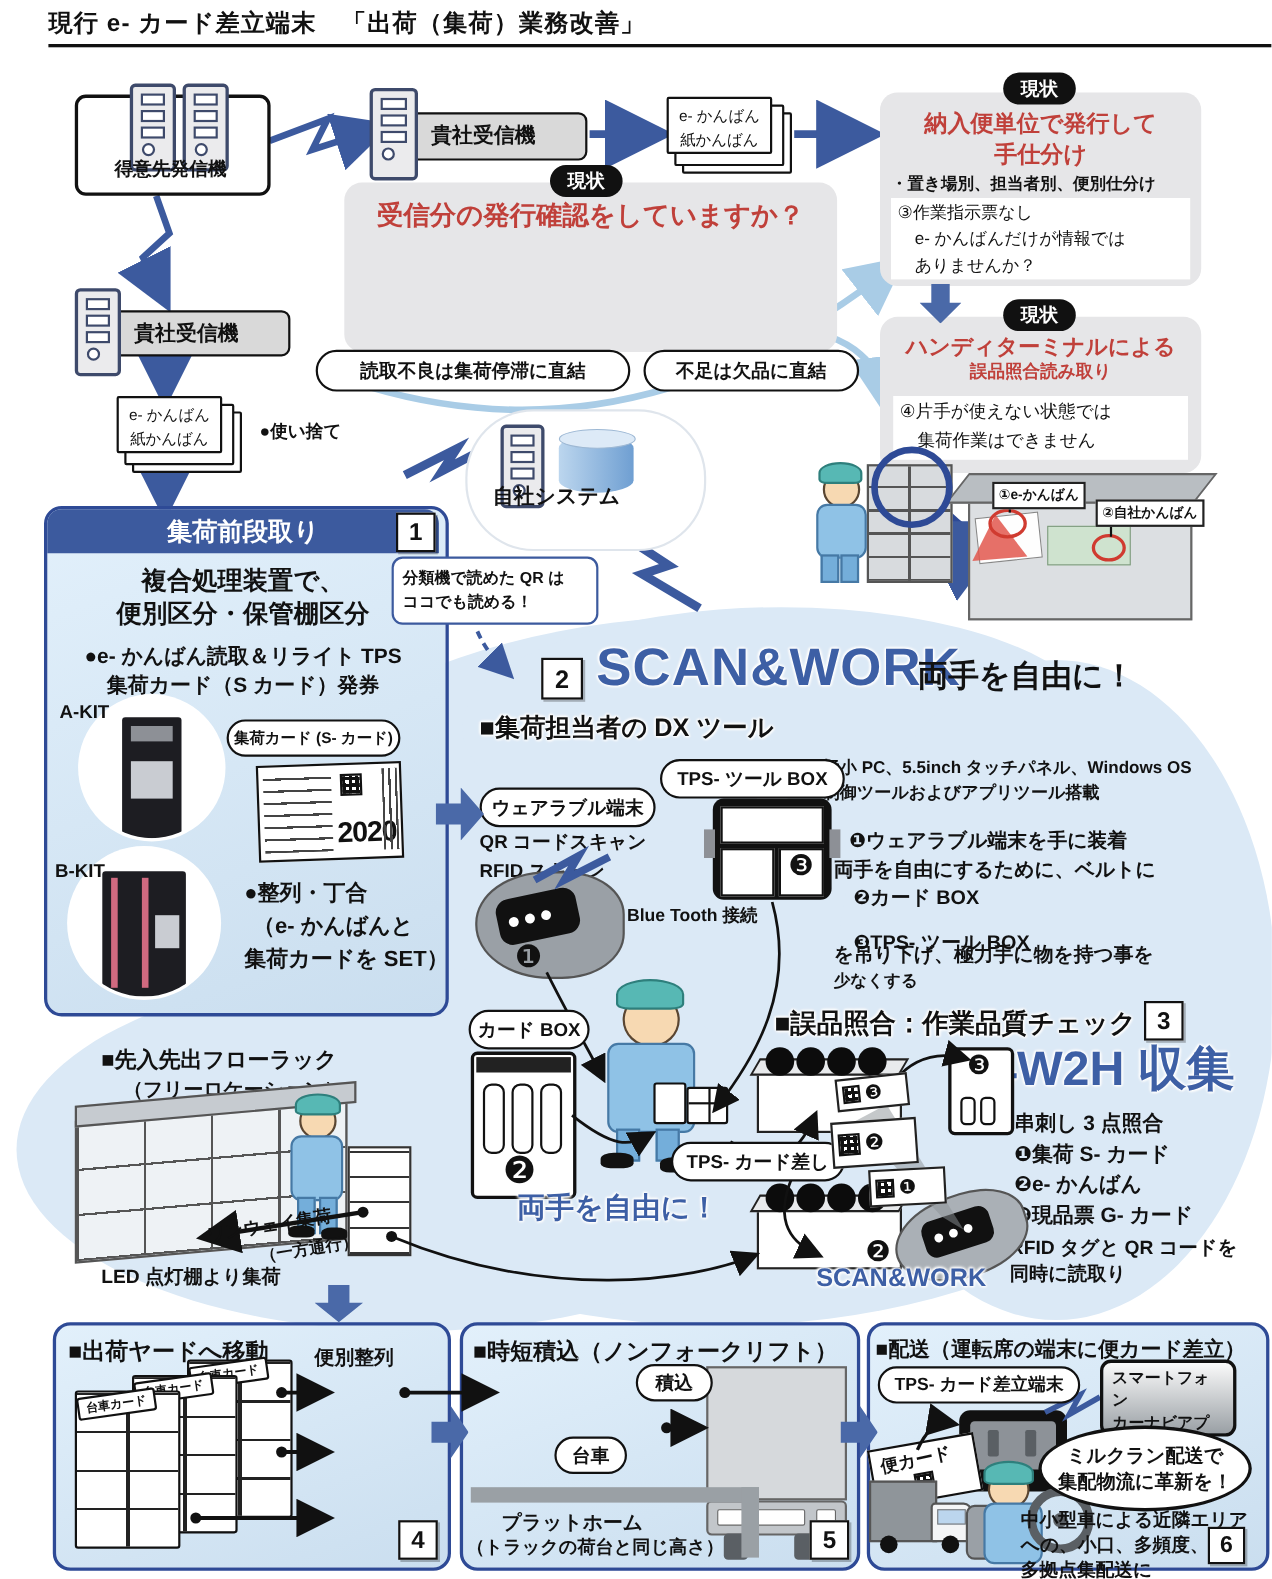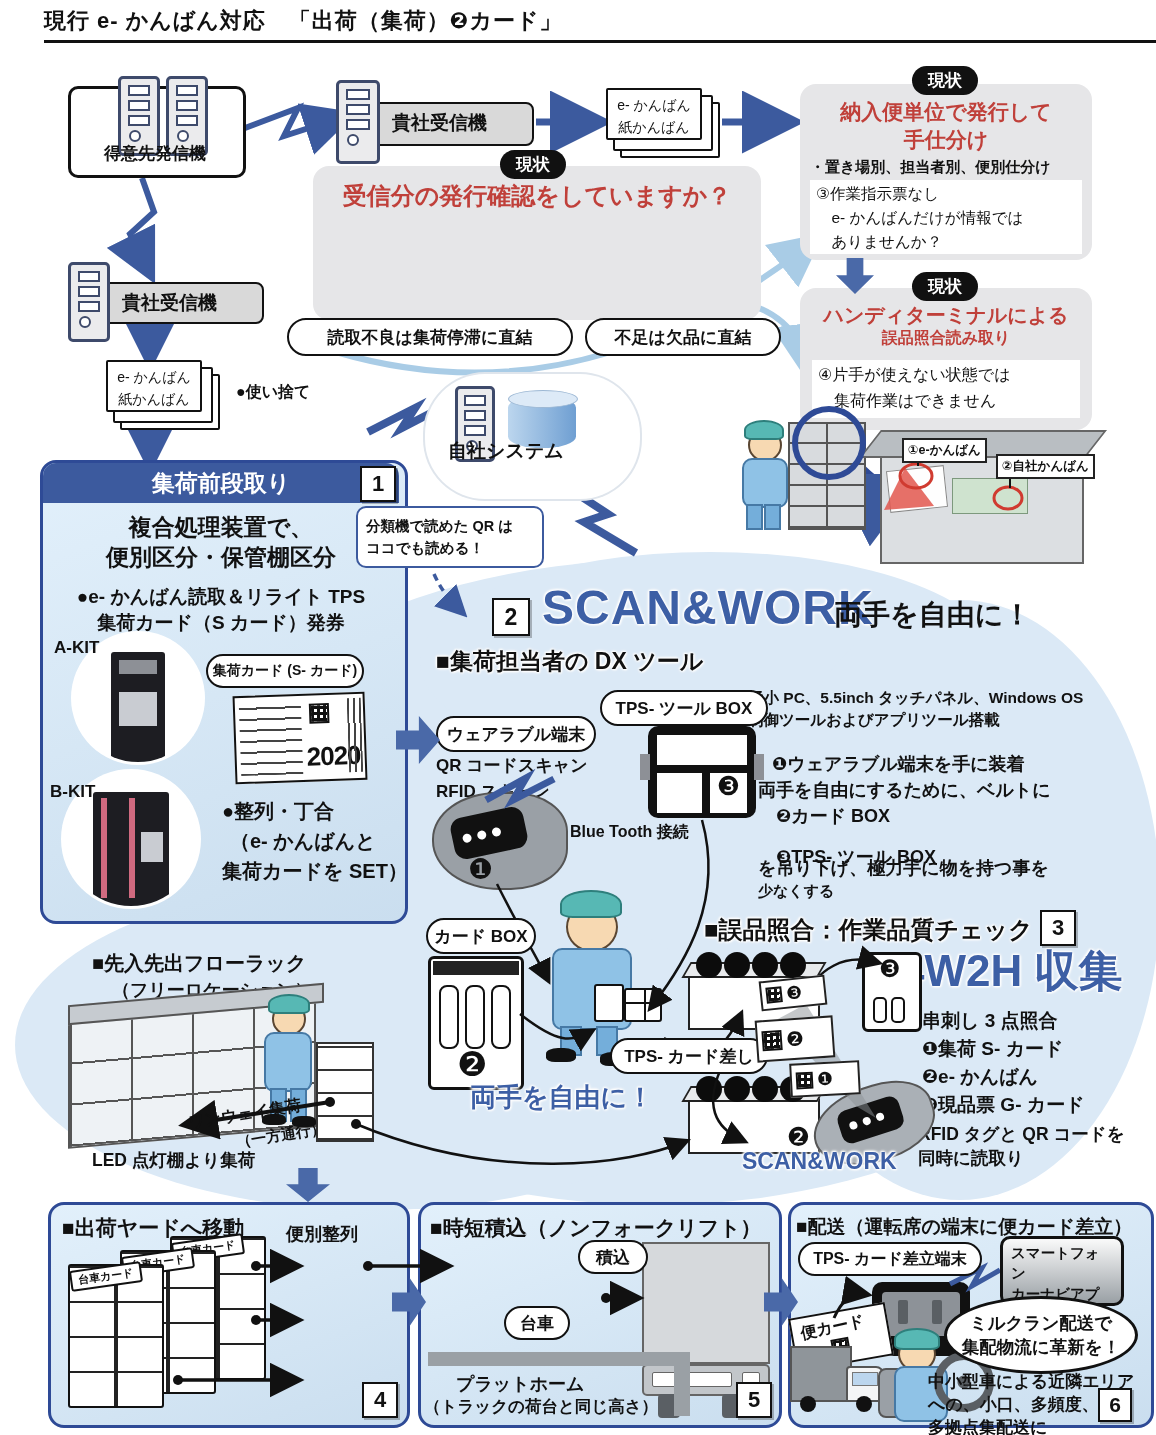--- a/index.html
+++ b/index.html
@@ -99,21 +99,21 @@
     <path d="M336,352 C540,412 700,330 810,244" fill="none" stroke="#a9cce6" stroke-width="6" marker-end="url(#al)"></path>
     <path d="M716,298 C780,304 800,336 803,360" fill="none" stroke="#a9cce6" stroke-width="6" marker-end="url(#al)"></path>
     <line x1="150" y1="320" x2="150" y2="348" stroke="#3c5a9e" stroke-width="8" marker-end="url(#ab)"></line>
     <line x1="150" y1="426" x2="150" y2="450" stroke="#3c5a9e" stroke-width="8" marker-end="url(#ab)"></line>
     <polyline points="368,432 415,408 402,428 450,403" fill="none" stroke="#3c5a9e" stroke-width="8"></polyline>
     <polyline points="556,480 608,514 584,522 636,553" fill="none" stroke="#3c5a9e" stroke-width="8"></polyline>
     <path d="M434,574 C442,592 452,602 460,610" fill="none" stroke="#3c5a9e" stroke-width="3.5" stroke-dasharray="7 5" marker-end="url(#ab)"></path>
     <path d="M846,452 C872,482 888,492 900,486" fill="none" stroke="#2e4a96" stroke-width="9" marker-end="url(#ab)"></path>
   </svg>
 
-  <div class="abs xbold z3" style="left:44px;top:6px;font-size:22px;letter-spacing:1px;">現行 e- かんばん対応　「出荷（集荷）❷カード」</div>
+  <div class="abs xbold z3" style="left:44px;top:6px;font-size:22px;letter-spacing:1px;">現行 e- カード差立端末　「出荷（集荷）業務改善」</div>
   <div class="abs z3" style="left:44px;top:40px;width:1112px;height:3px;background:#111;"></div>
 
   <div class="abs z3" style="left:68px;top:86px;width:172px;height:86px;background:#fff;border:3px solid #111;border-radius:10px;"></div>
   <div class="server" style="left:118px;top:76px;width:42px;height:80px;">
     <div class="sl"></div>
       <div class="sl"></div>
       <div class="sl"></div>
       <div class="dot"></div>
     </div>
   <div class="server" style="left:166px;top:76px;width:42px;height:80px;">

